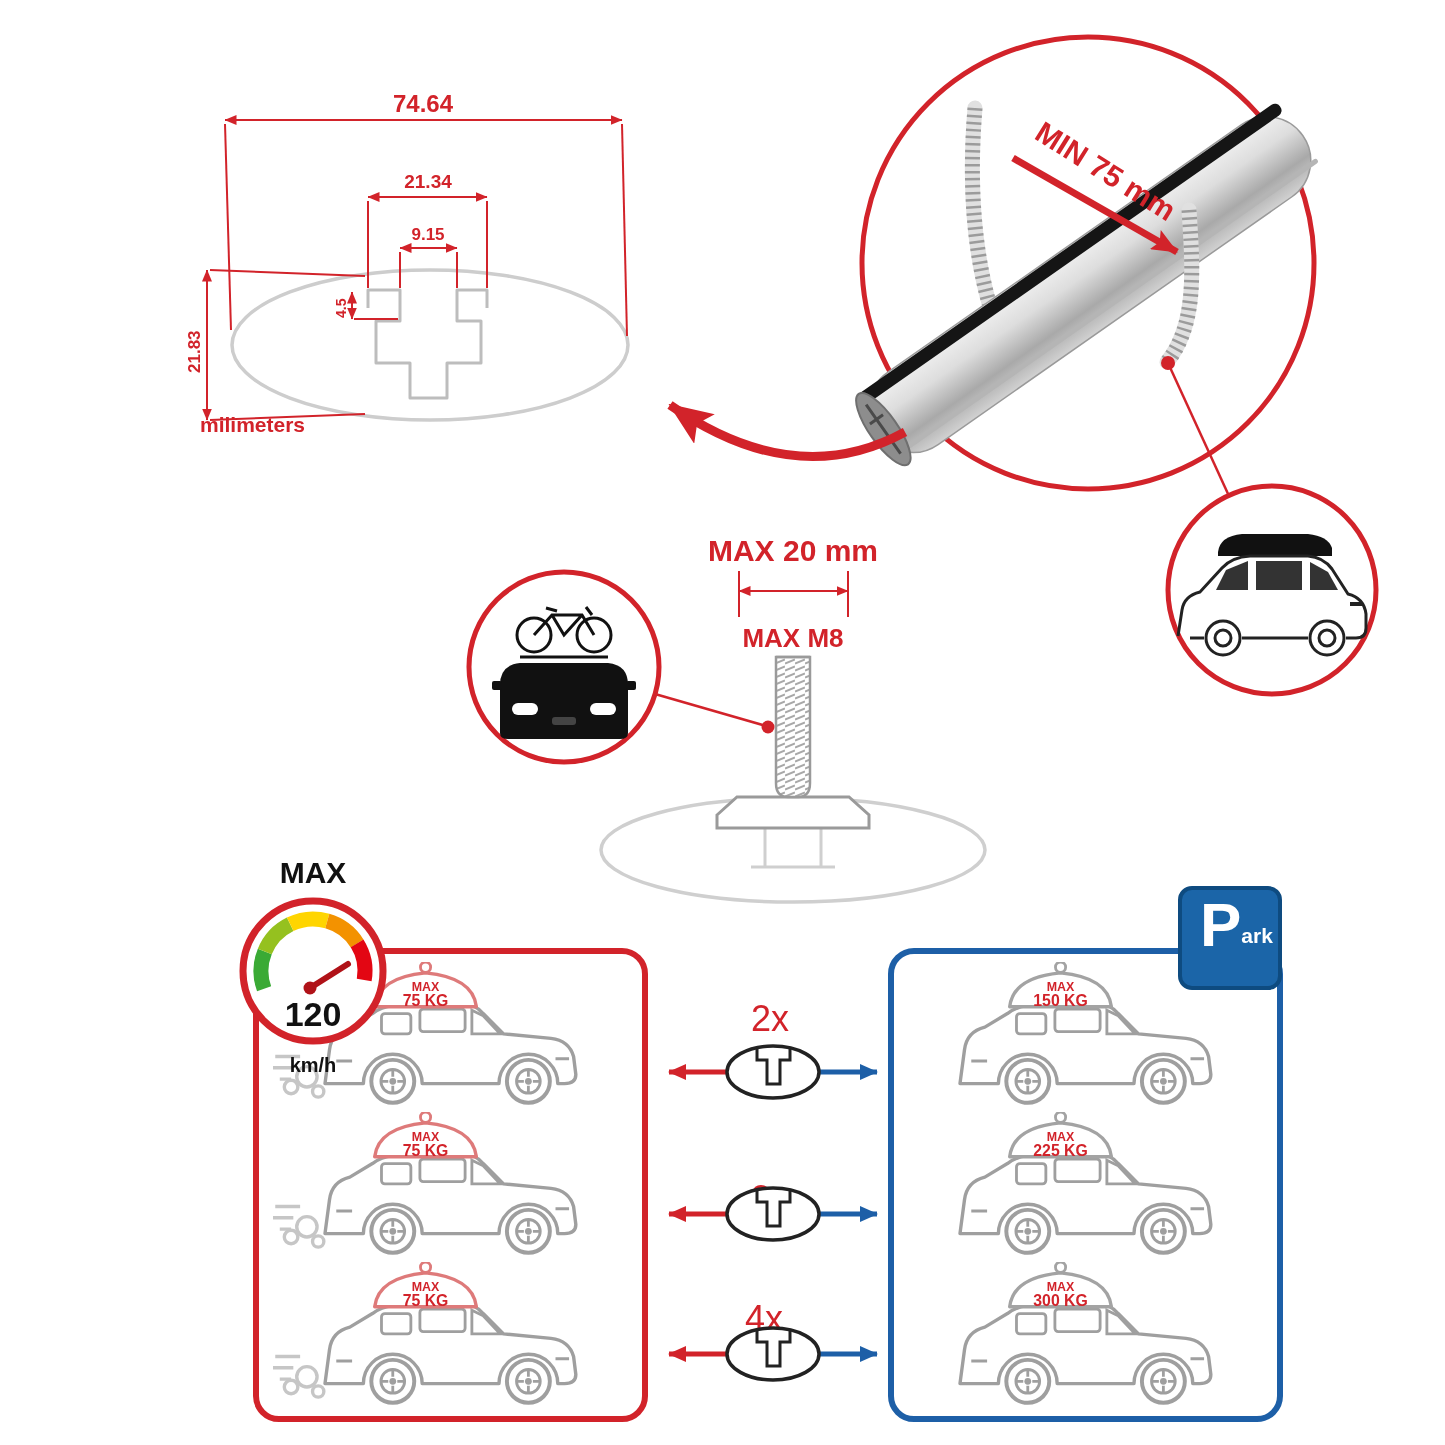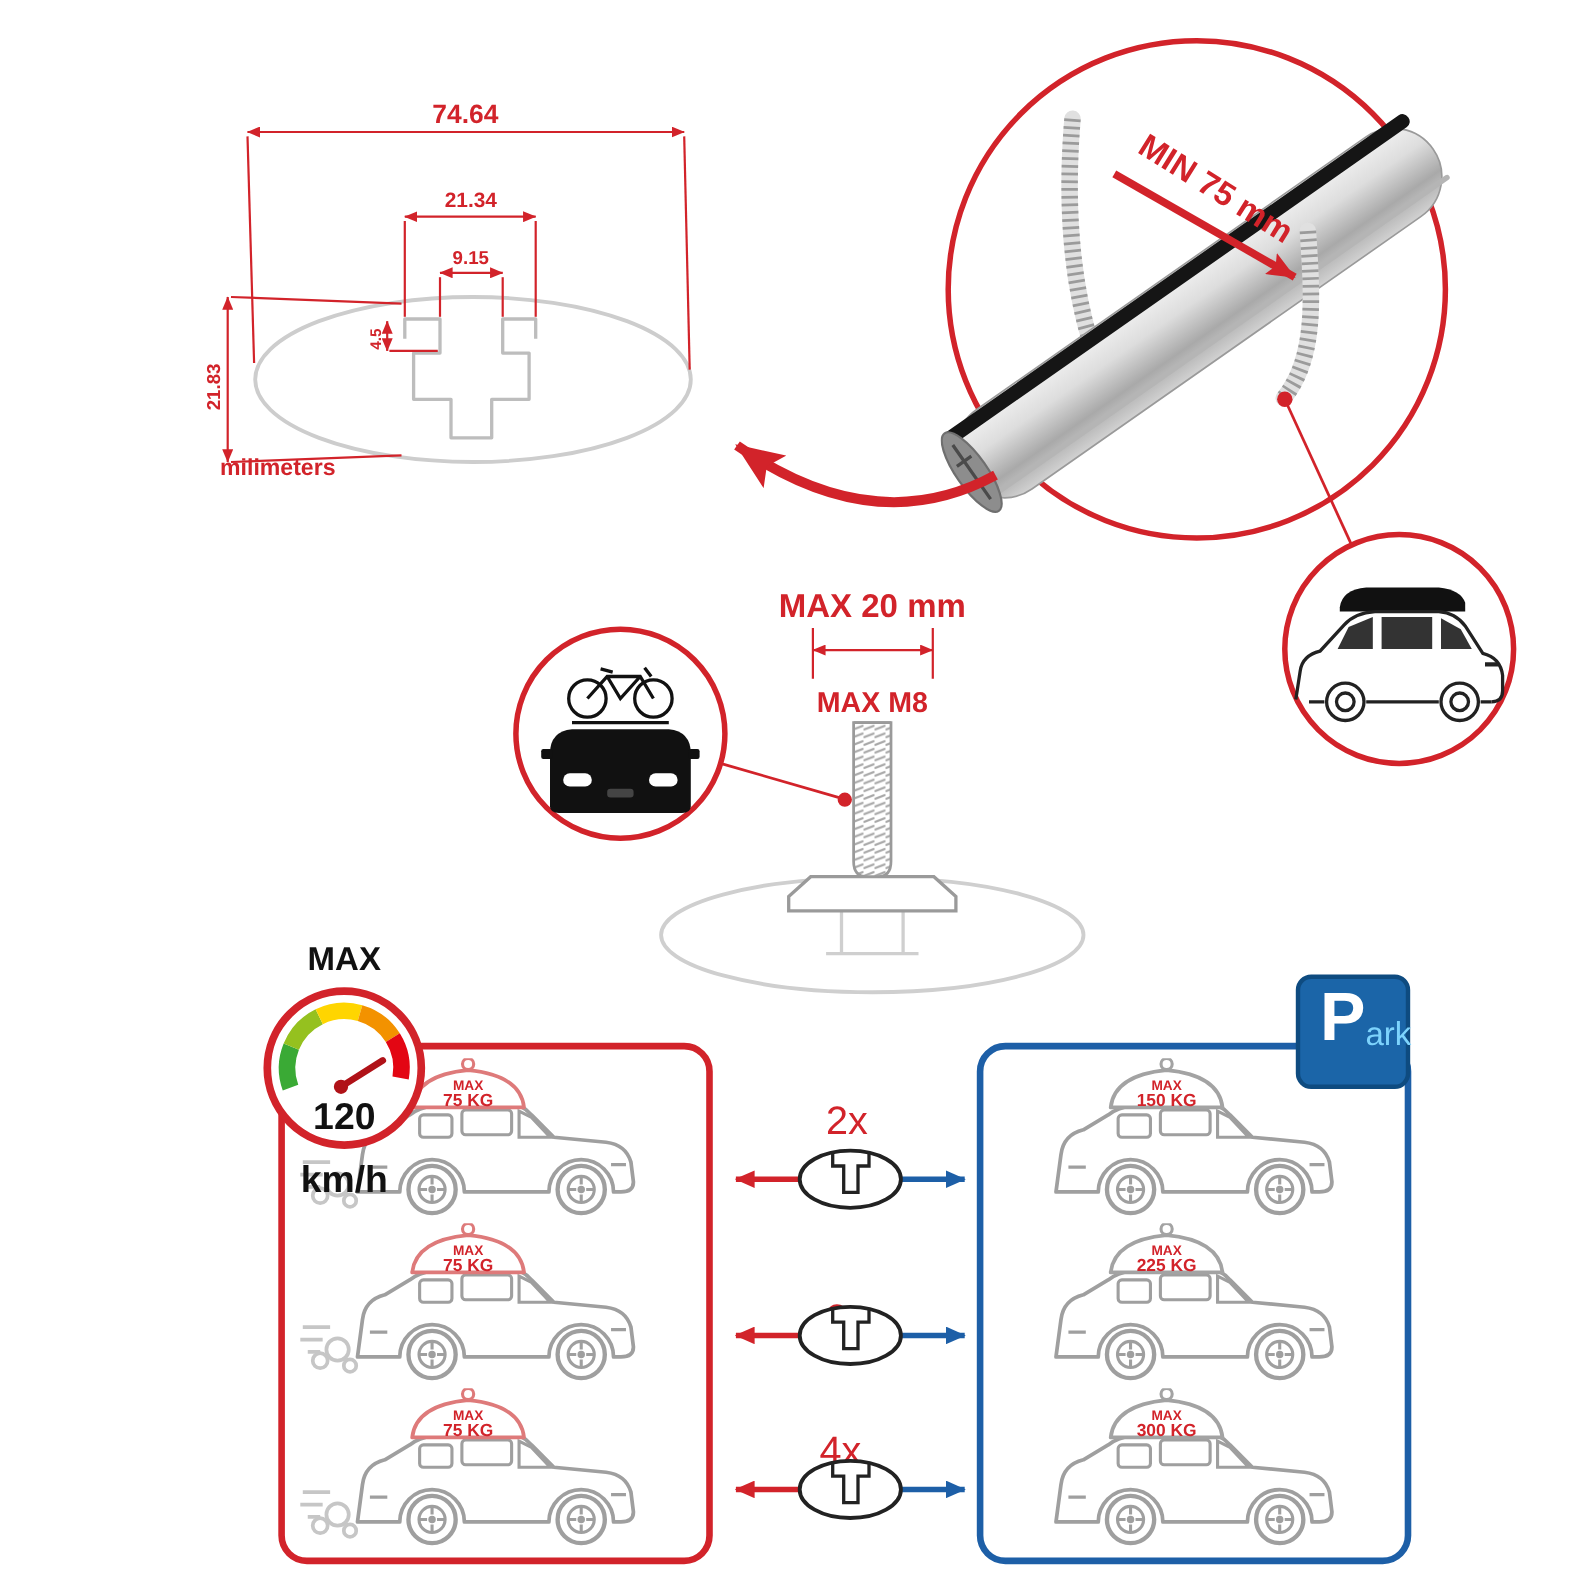--- a/index.html
+++ b/index.html
@@ -15,26 +15,26 @@
   .panel{border-radius:26px;background:#fff;}
   .red-panel{border:6px solid #d2232a;}
   .blue-panel{border:6px solid #1d5fa7;}
   .car-row{width:370px;height:150px;}
   .carbody{color:#9f9f9f;}
   .cargo-red{color:#de7a7a;}
   .cargo-gray{color:#a3a3a3;}
   .cargo-t1{font-weight:bold;font-size:11px;fill:#d2232a;text-anchor:middle;}
   .cargo-t2{font-weight:bold;font-size:14px;fill:#d2232a;text-anchor:middle;}
   .gauge-max{width:140px;text-align:center;font-weight:bold;font-size:30px;color:#111;z-index:6;}
-  .gauge-units{width:140px;text-align:center;font-weight:600;font-size:34px;color:#111;z-index:6;}
+  .gauge-units{width:140px;text-align:center;font-weight:600;font-size:20px;color:#111;z-index:6;}
   .mult-label{width:160px;text-align:center;font-weight:normal;font-size:36px;color:#d2232a;}
   .park-sign{width:104px;height:104px;background:#1b65a8;border:4px solid #0e4b80;border-radius:14px;
              z-index:7;display:flex;align-items:flex-start;padding:4px 0 0 18px;box-sizing:border-box;}
   .park-p{color:#fff;font-weight:bold;font-size:62px;line-height:1;}
-  .park-ark{color:#7dd3fc;font-weight:normal;font-size:30px;margin-top:30px;}
+  .park-ark{color:#ffffff;font-weight:bold;font-size:21px;margin-top:30px;}
 </style>
 </head>
 <body>
 
 <div class="canvas">
 
   <svg width="0" height="0" style="position:absolute" aria-hidden="true">
     <defs>
       <marker id="mk-dim" markerUnits="userSpaceOnUse" markerWidth="12" markerHeight="10" refX="11.5" refY="5" orient="auto-start-reverse">
         <path d="M0,0 L12,5 L0,10 Z" fill="#d2232a"></path>

